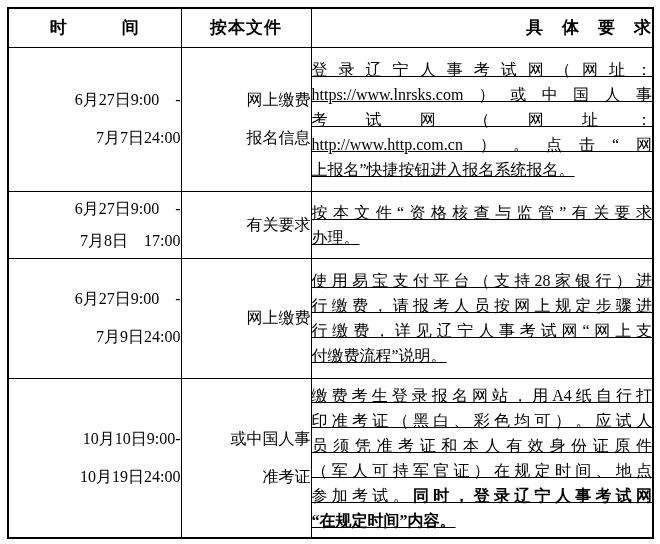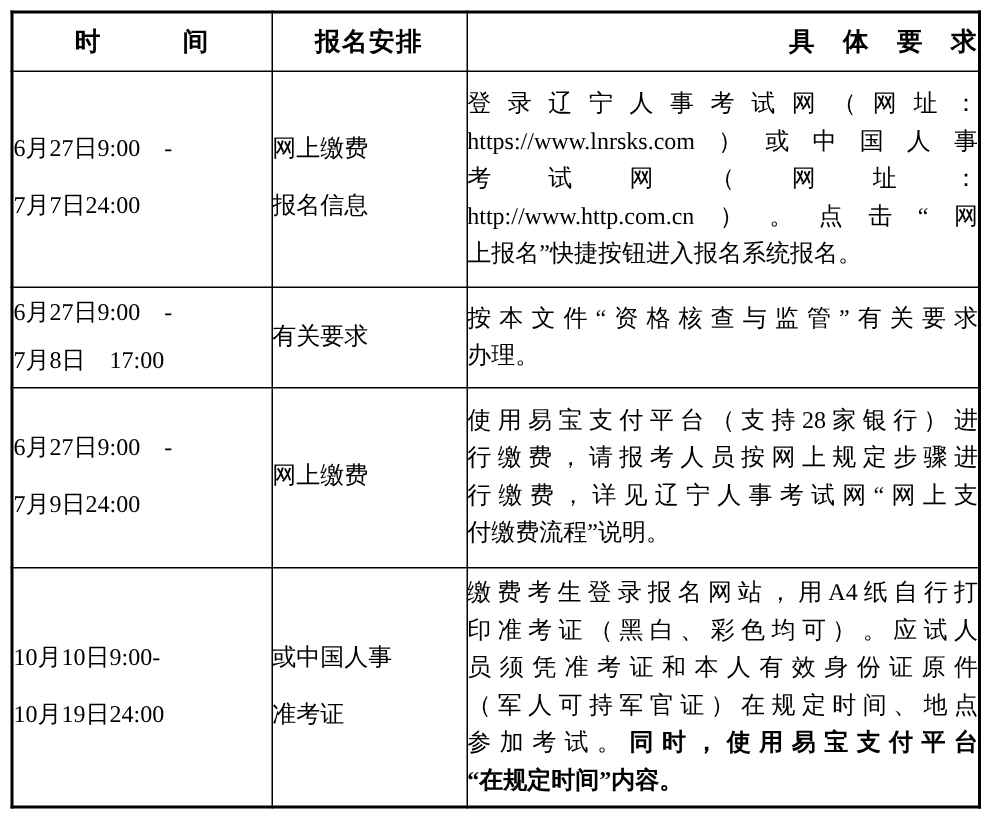--- a/index.html
+++ b/index.html
@@ -30,44 +30,44 @@
   tr.h-head { height: 39px; }
   tr.h-r1 { height: 144px; }
   tr.h-r2 { height: 67px; }
   tr.h-r3 { height: 120px; }
   tr.h-r4 { height: 160px; }
   th {
     font-size: 17px; font-weight: bold; text-align: center;
     letter-spacing: 1px; white-space: pre;
   }
   th.req-head { padding-left: 52px; text-align: right; }
-  td.time, td.arr { text-align: left; font-size: 16px; margin-top: 42px; }
+  td.time, td.arr { text-align: right; font-size: 16px; margin-top: 42px; }
   td.time div, td.arr div { line-height: 38px; white-space: pre; }
   tr.h-r2 td.time div, tr.h-r2 td.arr div { line-height: 32px; }
-  td.req { padding: 0 8px; font-size: 16px; }
+  td.req { padding: 0 8px; font-size: 16px; text-decoration: underline; }
   td.req div { line-height: 25px; }
   .jl { text-align: justify; text-align-last: justify; }
   .ll { text-align: center; text-align-last: left; }
   .b { font-weight: bold; }
 </style>
 </head>
 <body>
 
 <div class="page">
   <table class="schedule">
     <colgroup>
         <col class="c1">
         <col class="c2">
         <col class="c3">
       </colgroup>
 
     <tbody>
         <tr class="h-head">
       <th>时　　　间</th>
-      <th>报名安排</th>
+      <th>按本文件</th>
       <th class="req-head">具　体　要　求</th>
     </tr>
 
     <tr class="h-r1">
       <td class="time">
         <div>6月27日9:00　-</div>
         <div>7月7日24:00</div>
       </td>
       <td class="arr">
         <div>网上缴费</div>
@@ -119,19 +119,19 @@
       </td>
       <td class="arr">
         <div>或中国人事</div>
         <div>准考证</div>
       </td>
       <td class="req">
         <div class="jl">缴费考生登录报名网站，用A4纸自行打</div>
         <div class="jl">印准考证（黑白、彩色均可）。应试人</div>
         <div class="jl">员须凭准考证和本人有效身份证原件</div>
         <div class="jl">（军人可持军官证）在规定时间、地点</div>
-        <div class="jl"><span>参加考试。</span><span class="b">同时，使用易宝支付平台</span></div>
+        <div class="jl"><span>参加考试。</span><span class="b">同时，登录辽宁人事考试网</span></div>
         <div class="ll b">“在规定时间”内容。</div>
       </td>
     </tr>
   </tbody>
     </table>
 </div>
 
 </body></html>

